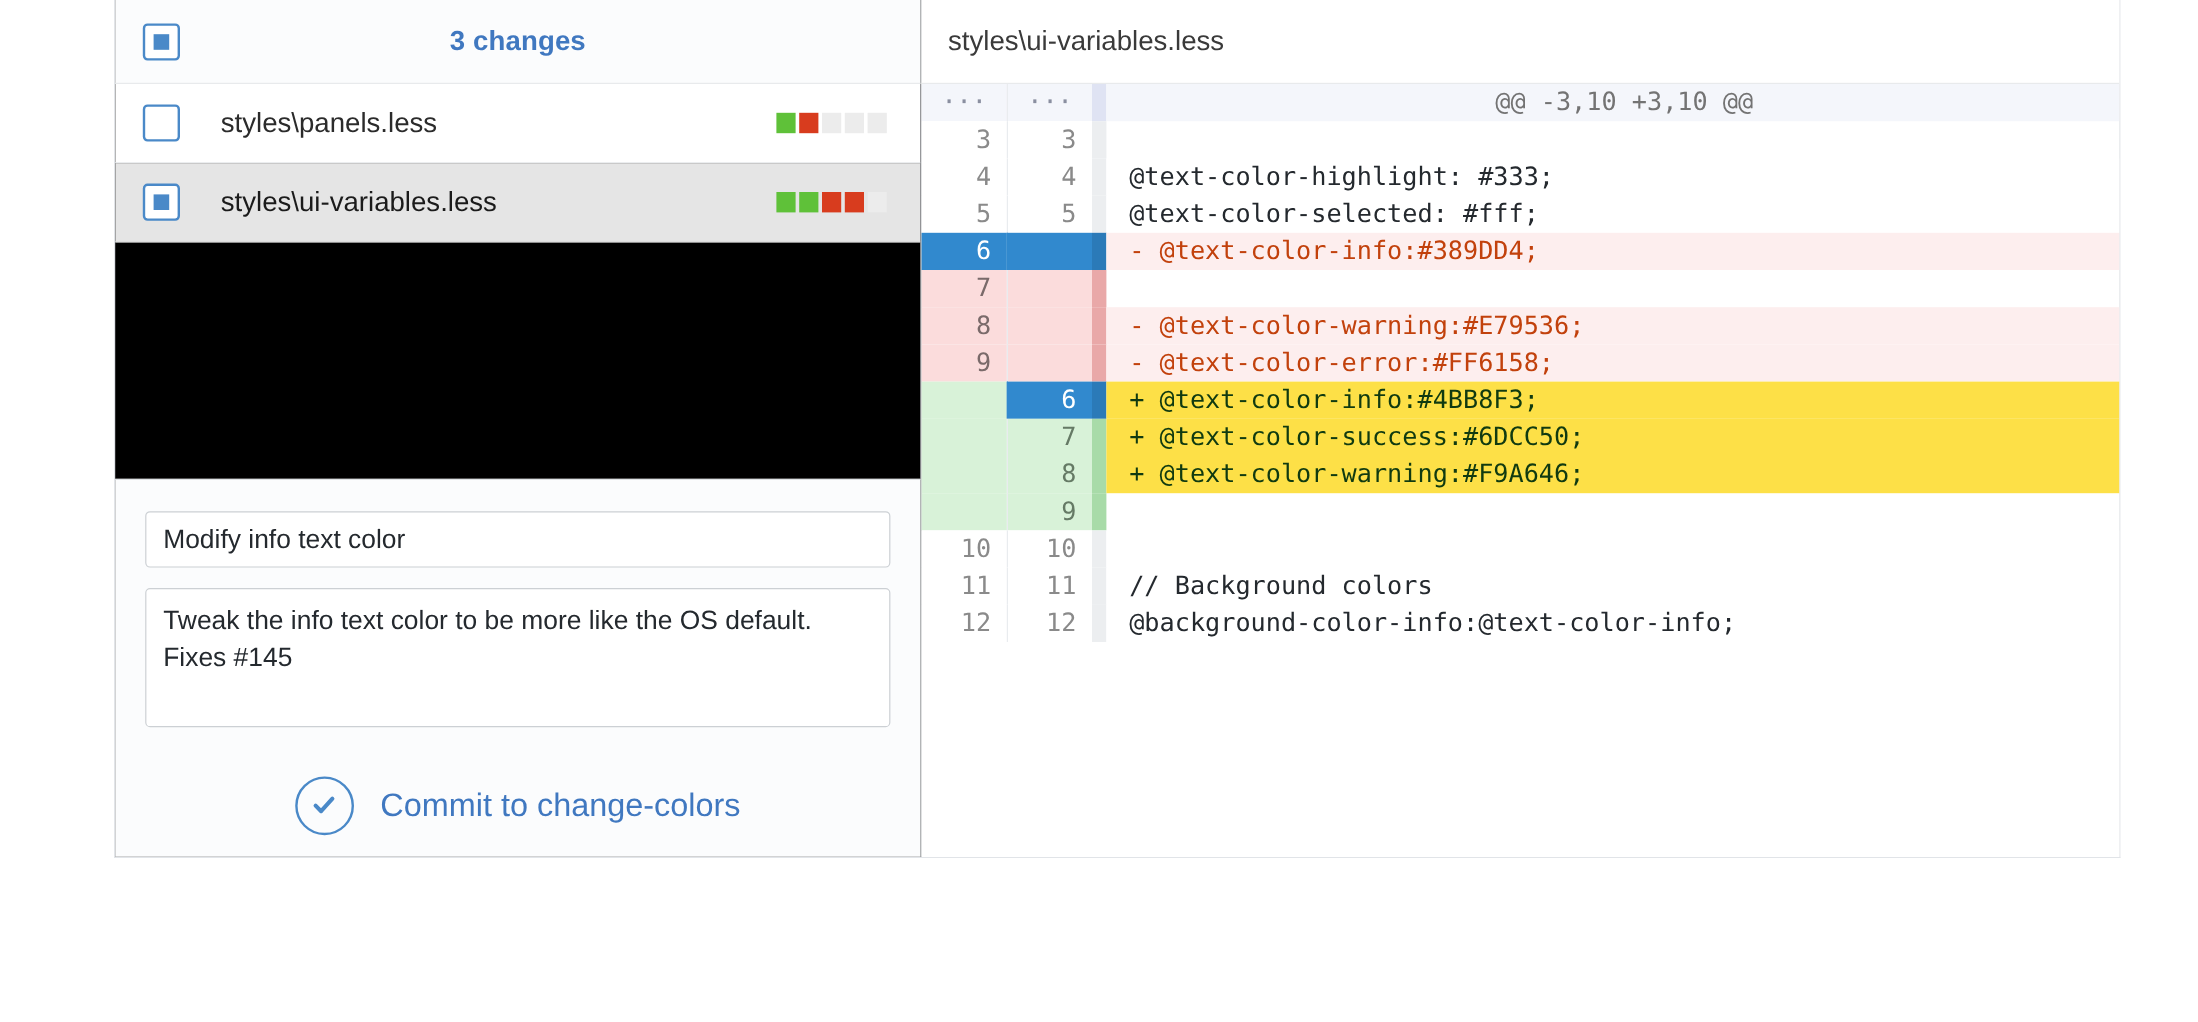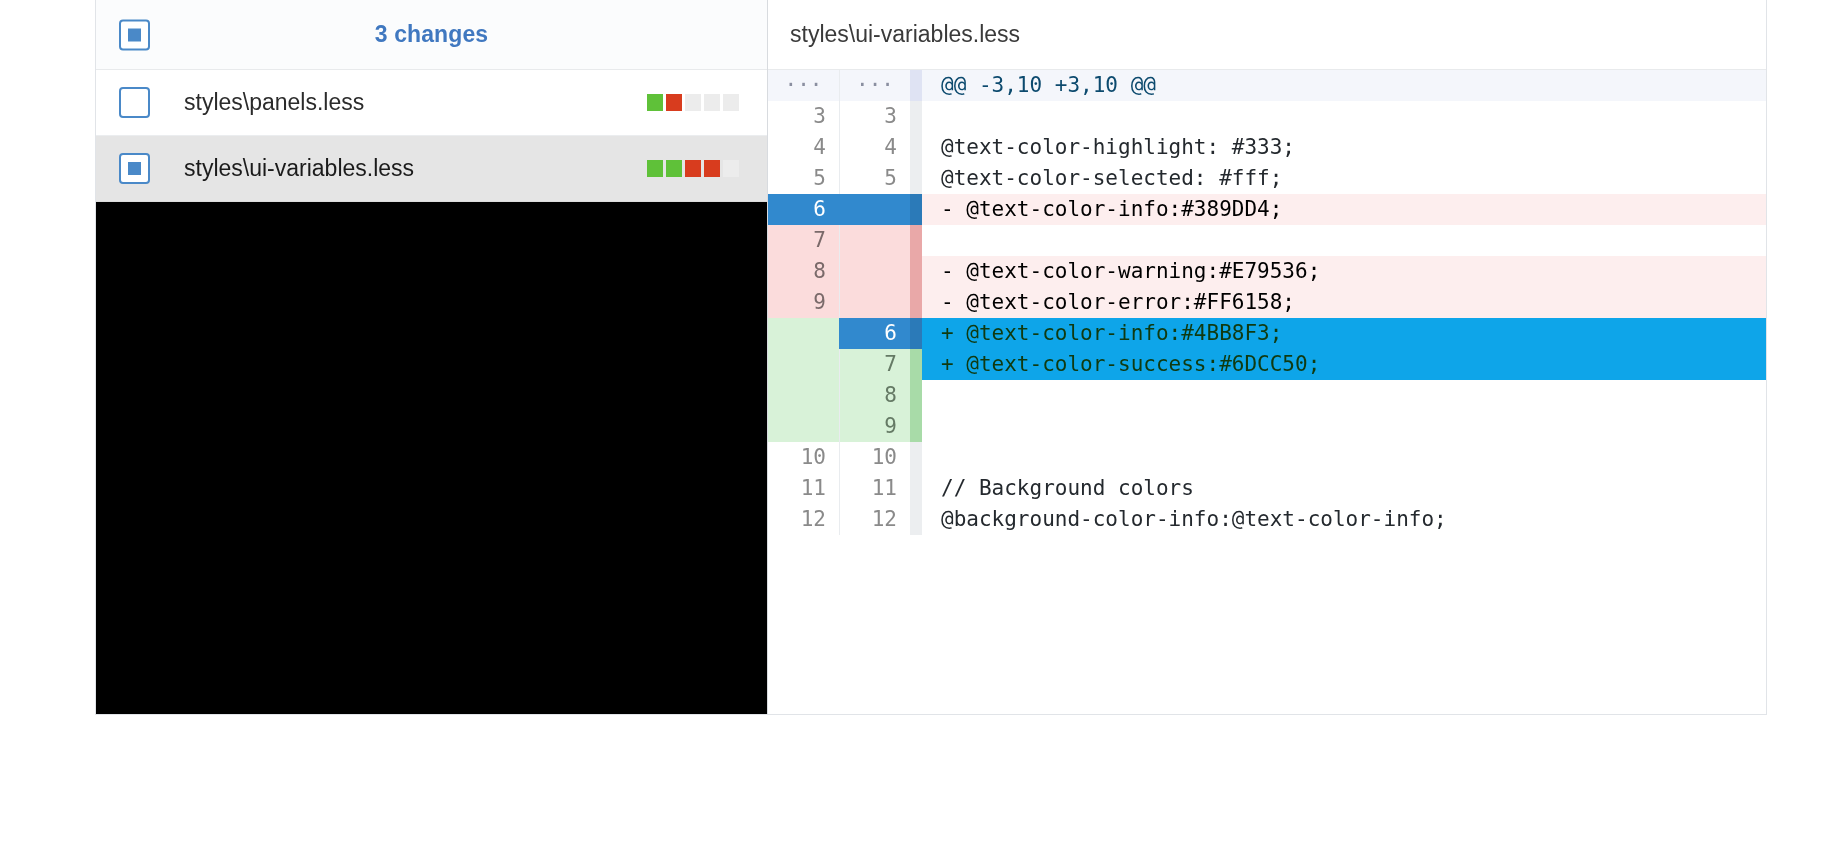--- a/index.html
+++ b/index.html
@@ -234,31 +234,31 @@
     flex: 1 1 auto;
     padding-left: 19px;
     color: #24292e;
     background: #fff;
     overflow: hidden;
   }
 
   
   .dline.hunk .gutter { background: #f4f6fb; color: #8a8fa0; text-align: center; padding-right: 0; }
   .dline.hunk .marker { background: #dfe3f3; }
-  .dline.hunk .code { background: #f4f6fb; color: #0c4a6e; }
+  .dline.hunk .code { background: #f4f6fb; color: #737373; text-align: center; }
 
   
   .dline.del .gutter { background: #fbdcdc; color: #7a6a6a; }
   .dline.del .marker { background: #e9a8a8; }
-  .dline.del .code { background: #fdeeee; color: #000000; }
+  .dline.del .code { background: #fdeeee; color: #c2410c; }
 
   
   .dline.add .gutter { background: #d8f2d8; color: #657a65; }
   .dline.add .marker { background: #a8dba8; }
-  .dline.add .code { background: #0ea5e9; color: #103a10; }
+  .dline.add .code { background: #fde047; color: #103a10; }
 
   
   .dline .gutter.sel { background: #3189ce; color: #ffffff; }
   .dline .gutter.sel.g2 { border-left: 1px solid #3189ce; }
   .dline .marker.sel { background: #2b7ab8; }
 
   
   .dline.ctx .marker { background: #eceef0; }
   .dline.ctx .gutter { background: #fff; }
 
@@ -307,38 +307,51 @@
           <i class="add"></i>
           <i class="del"></i>
           <i class="del"></i>
           <i></i>
         </span>
       </div>
 
       <div class="filler"></div>
     </div>
 
+    <div class="commit-form">
+      <input class="summary-input" type="text" value="Modify info text color" style="">
+      <textarea class="desc-input" placeholder="Description" style="">Tweak the info text color to be more like the OS default.
+Fixes #145</textarea>
+      <button class="commit-btn">
+        <span class="circle">
+          <svg width="26" height="26" viewBox="0 0 26 26" aria-hidden="true">
+            <path d="M6 13.4 L10.6 18 L20 7.6" fill="none" stroke="#4a89c8" stroke-width="3.4" stroke-linecap="round" stroke-linejoin="round"></path>
+          </svg>
+        </span>
+        <span class="label">Commit to change-colors</span>
+      </button>
+    </div>
   </div>
 
   <div class="diff-pane">
     <div class="diff-header">
       <span class="path">styles\ui-variables.less</span>
     </div>
     <div class="diff-body" id="diff-body">
         <div class="dline hunk"><div class="gutter">···</div><div class="gutter g2">···</div><div class="marker"></div><div class="code">@@ -3,10 +3,10 @@</div></div>
         <div class="dline ctx"><div class="gutter">3</div><div class="gutter g2">3</div><div class="marker"></div></div>
         <div class="dline ctx"><div class="gutter">4</div><div class="gutter g2">4</div><div class="marker"></div><div class="code">@text-color-highlight: #333;</div></div>
         <div class="dline ctx"><div class="gutter">5</div><div class="gutter g2">5</div><div class="marker"></div><div class="code">@text-color-selected: #fff;</div></div>
         <div class="dline del"><div class="gutter sel">6</div><div class="gutter g2 sel"></div><div class="marker sel"></div><div class="code">- @text-color-info:#389DD4;</div></div>
         <div class="dline del"><div class="gutter">7</div><div class="gutter g2"></div><div class="marker"></div></div>
         <div class="dline del"><div class="gutter">8</div><div class="gutter g2"></div><div class="marker"></div><div class="code">- @text-color-warning:#E79536;</div></div>
         <div class="dline del"><div class="gutter">9</div><div class="gutter g2"></div><div class="marker"></div><div class="code">- @text-color-error:#FF6158;</div></div>
         <div class="dline add"><div class="gutter"></div><div class="gutter g2 sel">6</div><div class="marker sel"></div><div class="code">+ @text-color-info:#4BB8F3;</div></div>
         <div class="dline add"><div class="gutter"></div><div class="gutter g2">7</div><div class="marker"></div><div class="code">+ @text-color-success:#6DCC50;</div></div>
-        <div class="dline add"><div class="gutter"></div><div class="gutter g2">8</div><div class="marker"></div></div>
+        <div class="dline add"><div class="gutter"></div><div class="gutter g2">8</div><div class="marker"></div><div class="code">+ @text-color-warning:#F9A646;</div></div>
         <div class="dline add"><div class="gutter"></div><div class="gutter g2">9</div><div class="marker"></div></div>
         <div class="dline ctx"><div class="gutter">10</div><div class="gutter g2">10</div><div class="marker"></div><div class="code"></div></div>
         <div class="dline ctx"><div class="gutter">11</div><div class="gutter g2">11</div><div class="marker"></div><div class="code">// Background colors</div></div>
         <div class="dline ctx"><div class="gutter">12</div><div class="gutter g2">12</div><div class="marker"></div><div class="code">@background-color-info:@text-color-info;</div></div>
       </div>
     <div class="diff-rest"></div>
   </div>
 
 </div>
 

